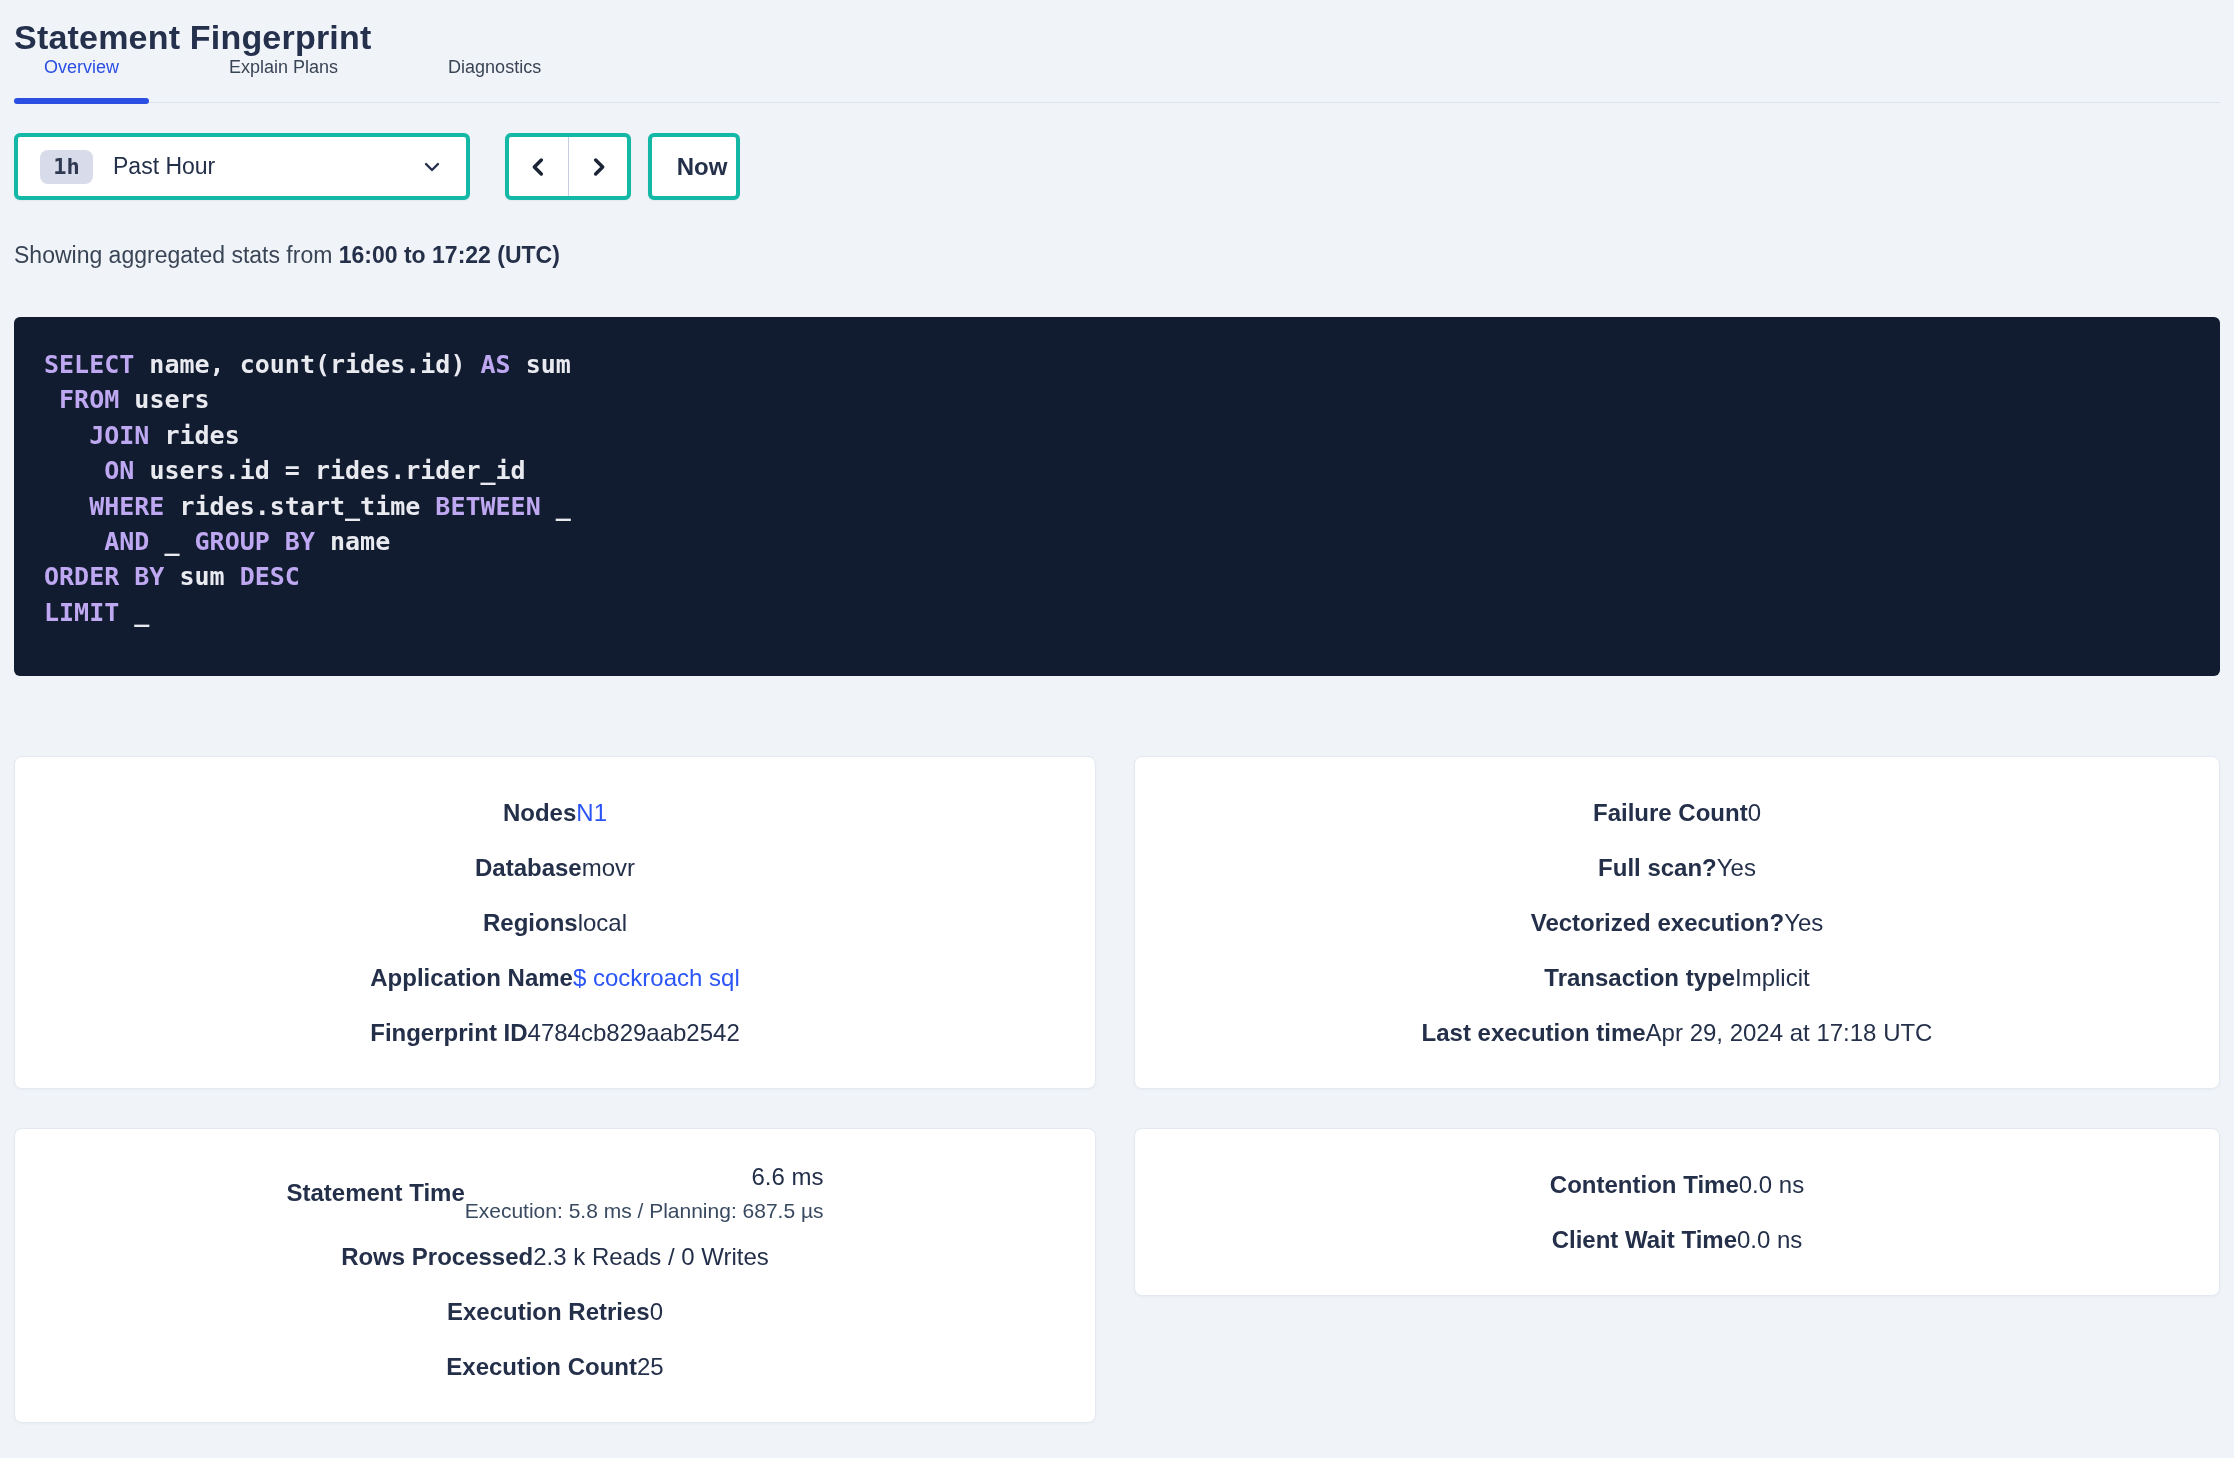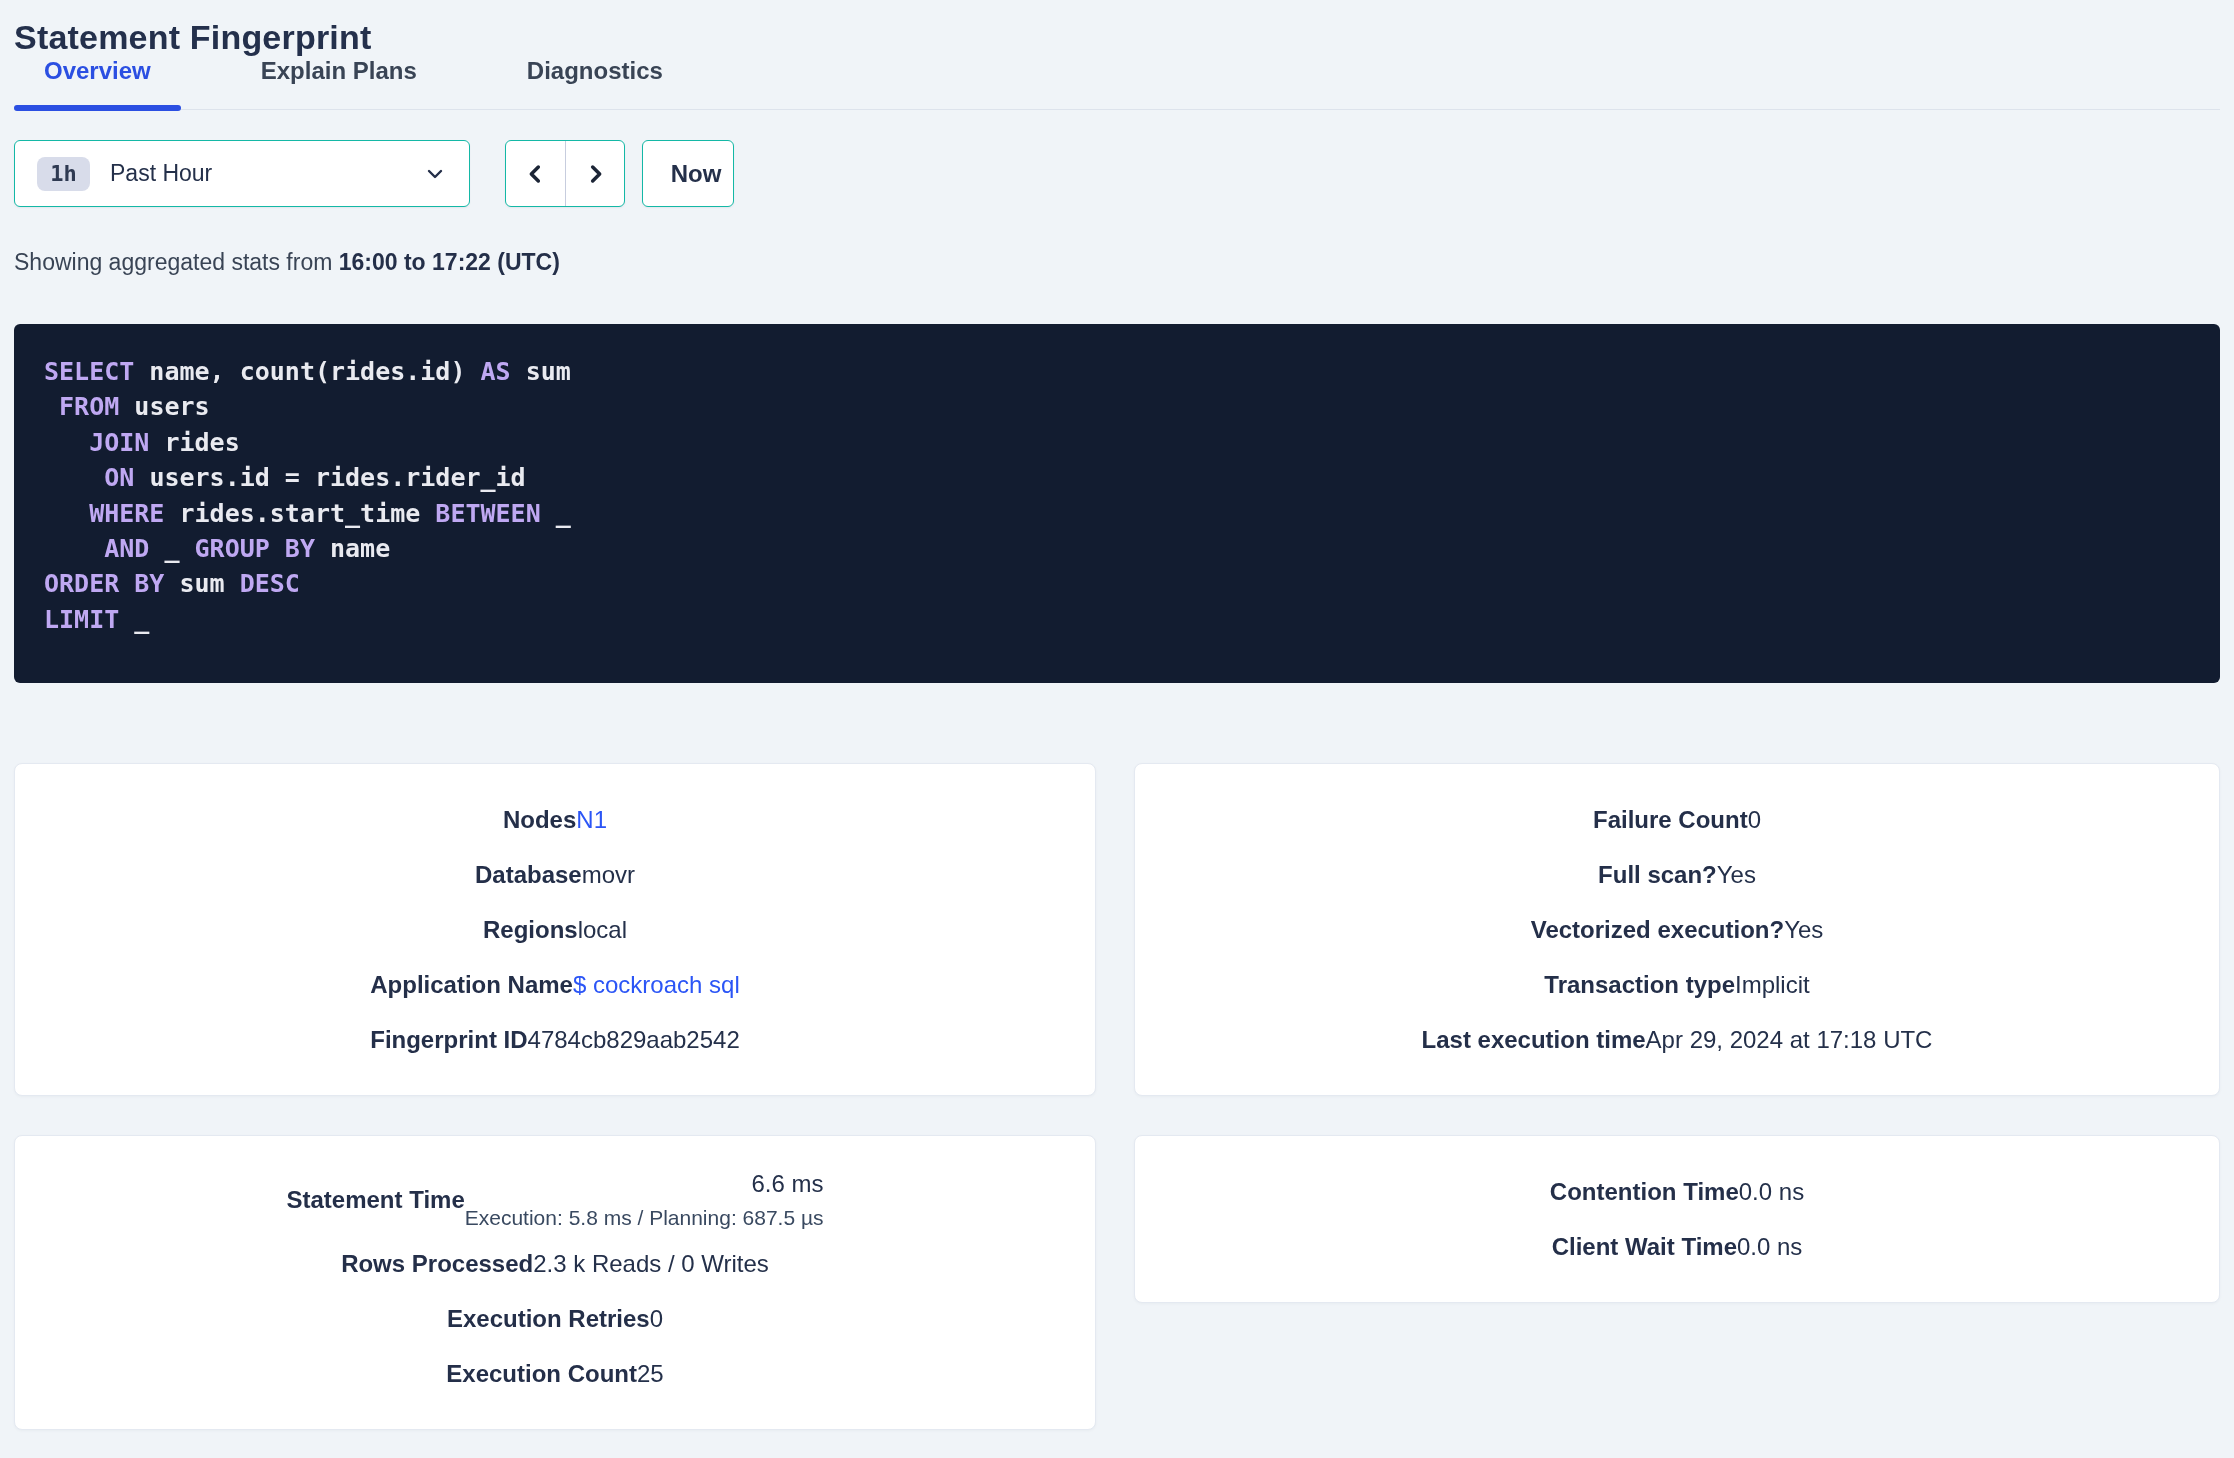--- a/index.html
+++ b/index.html
@@ -20,41 +20,41 @@
     letter-spacing: 0.2px;
   }
 
   
   .tabbar {
     display: flex;
     border-bottom: 1px solid #dde3ec;
     margin-bottom: 30px;
   }
   .tab {
-    font-size: 24px;
-    font-weight: 700;
+    font-size: 18px;
+    font-weight: 400;
     color: #394455;
     padding: 0 30px 24px 30px;
     margin-right: 50px;
     position: relative;
     cursor: pointer;
   }
   .tab.active { color: #2b4fe2; }
   .tab.active::after {
     content: "";
     position: absolute;
     left: 0; right: 0; bottom: -2px;
     height: 6px;
     border-radius: 3px;
     background: #2b4fe2;
   }
 
   
   .controls { display: flex; align-items: stretch; height: 67px; margin-bottom: 42px; }
-  .ctl { background: #ffffff; border: 1px solid #14b8a6; border-radius: 6px; box-shadow: 0 1px 2px rgba(30,40,70,0.06); }
+  .ctl { background: #ffffff; border: 4px solid #14b8a6; border-radius: 6px; box-shadow: 0 1px 2px rgba(30,40,70,0.06); }
   .range-dropdown {
     width: 456px;
     display: flex; align-items: center;
     padding: 0 22px;
     margin-right: 35px;
     cursor: pointer;
   }
   .range-badge {
     width: 53px; height: 34px;
     background: #d8dcea;

